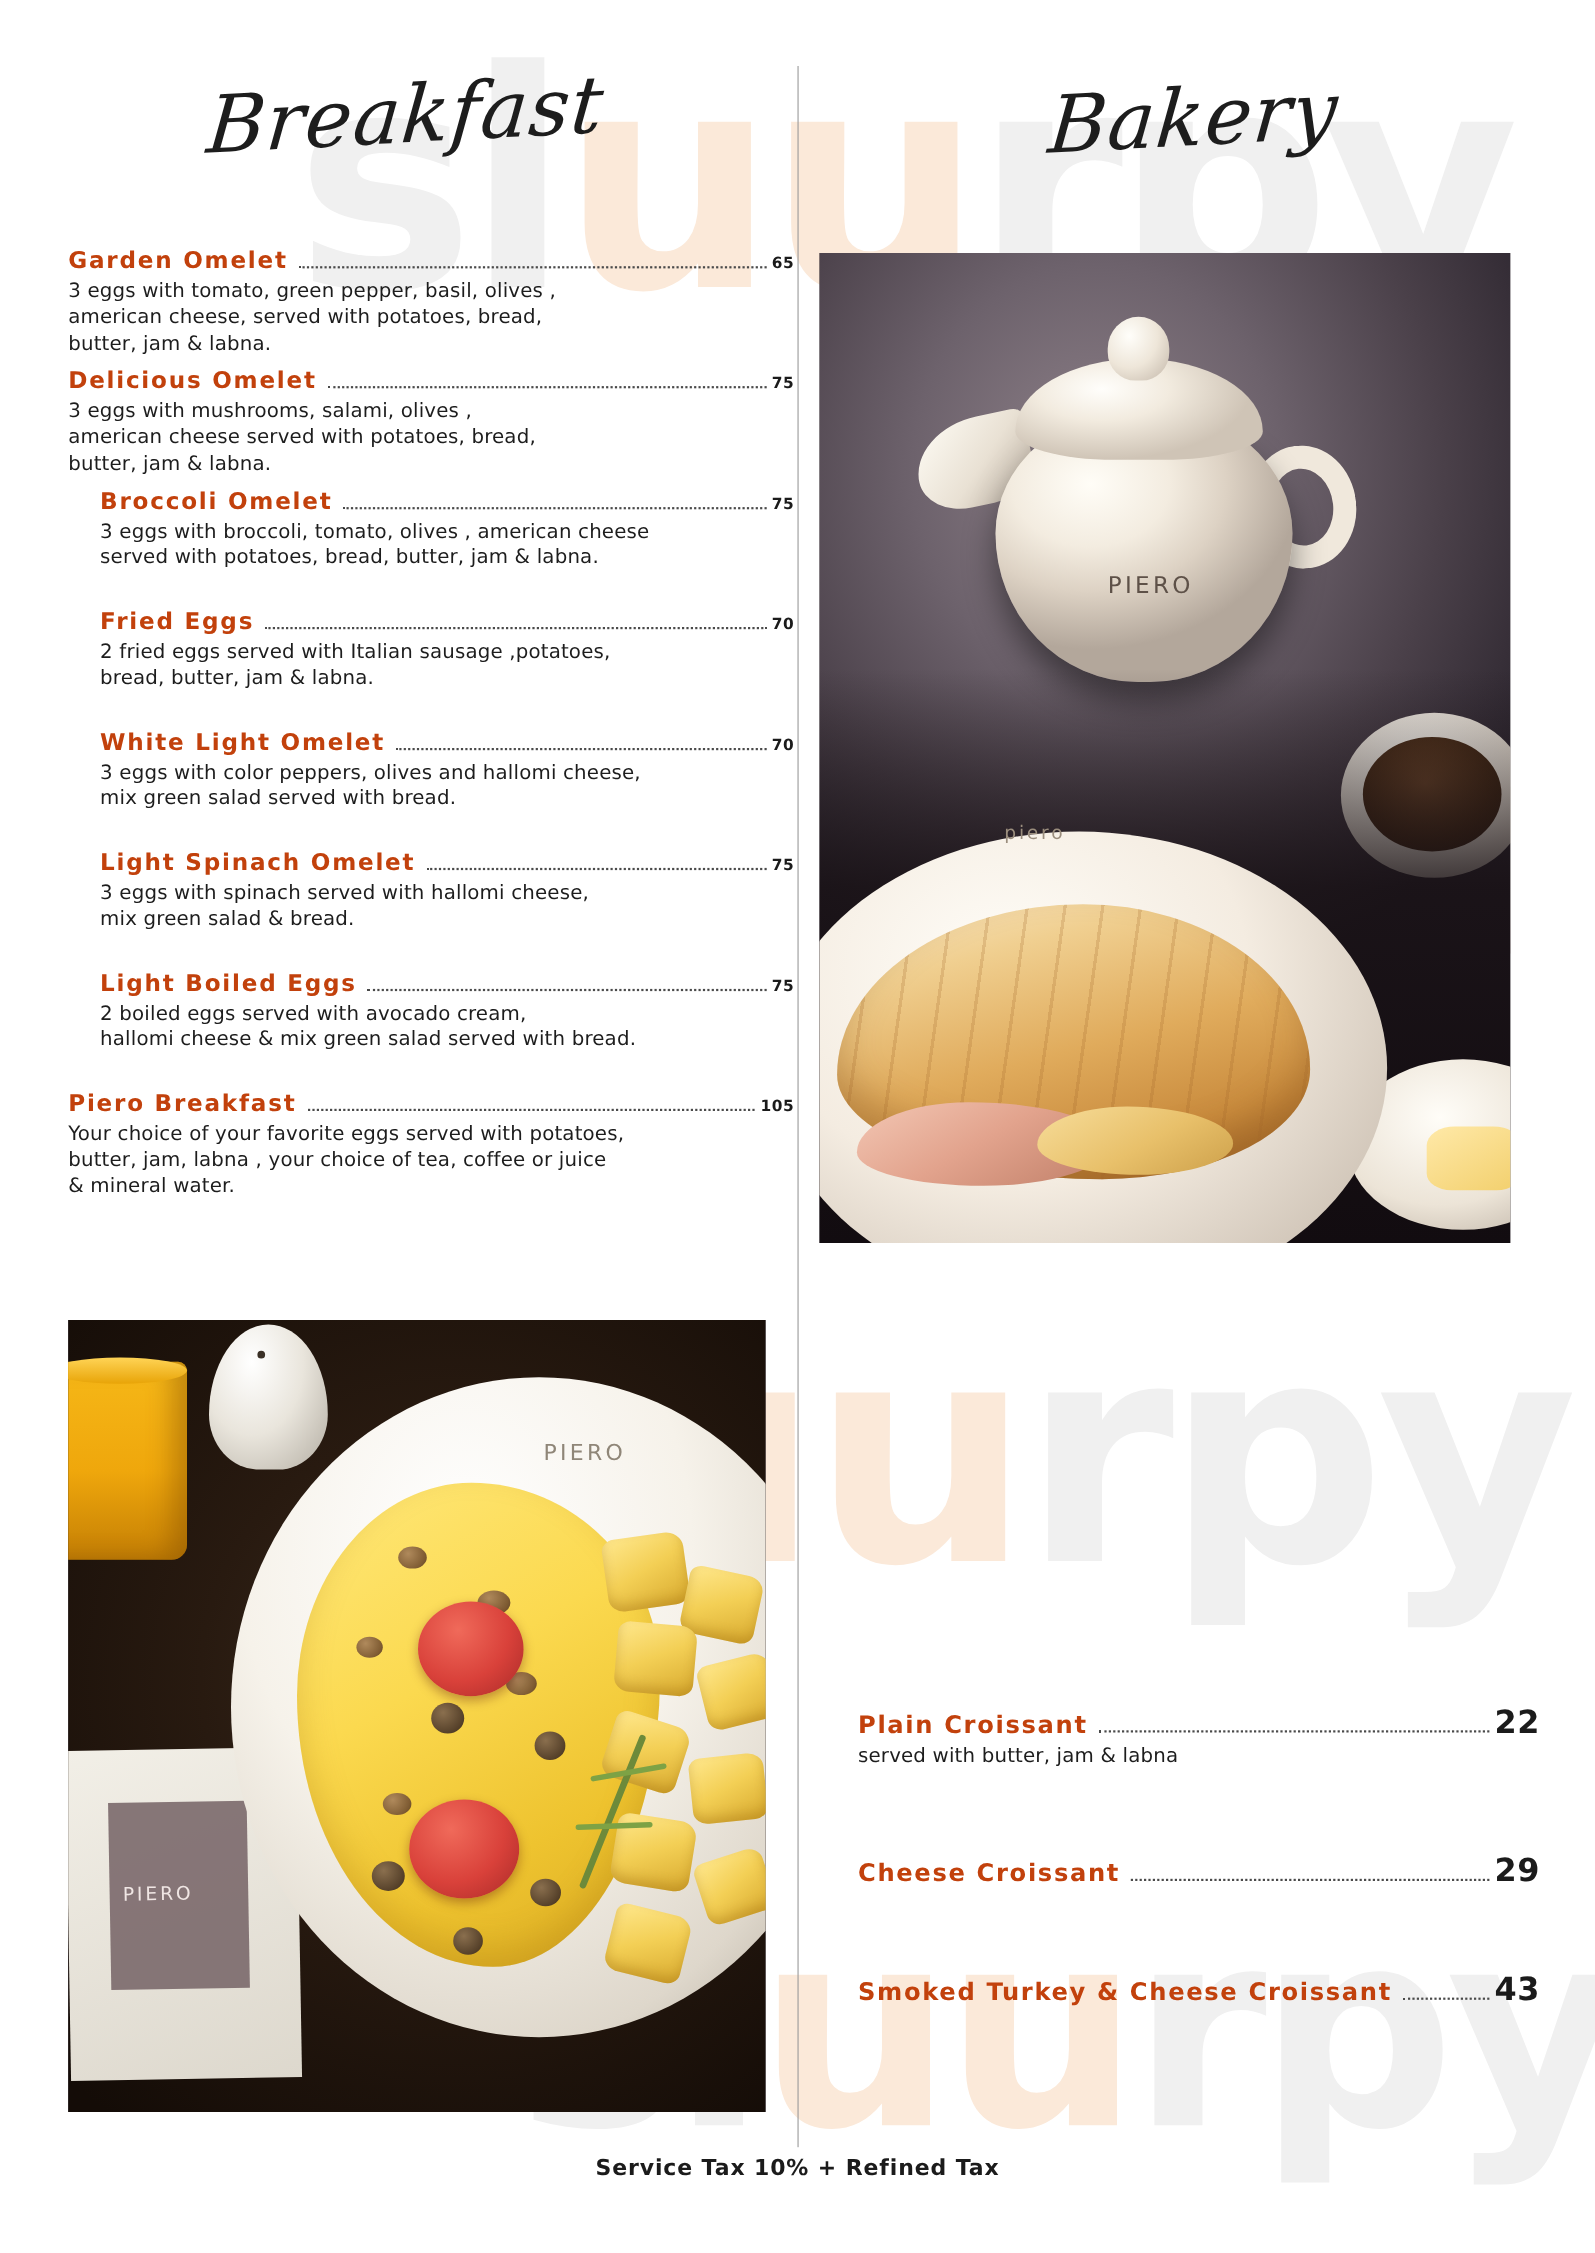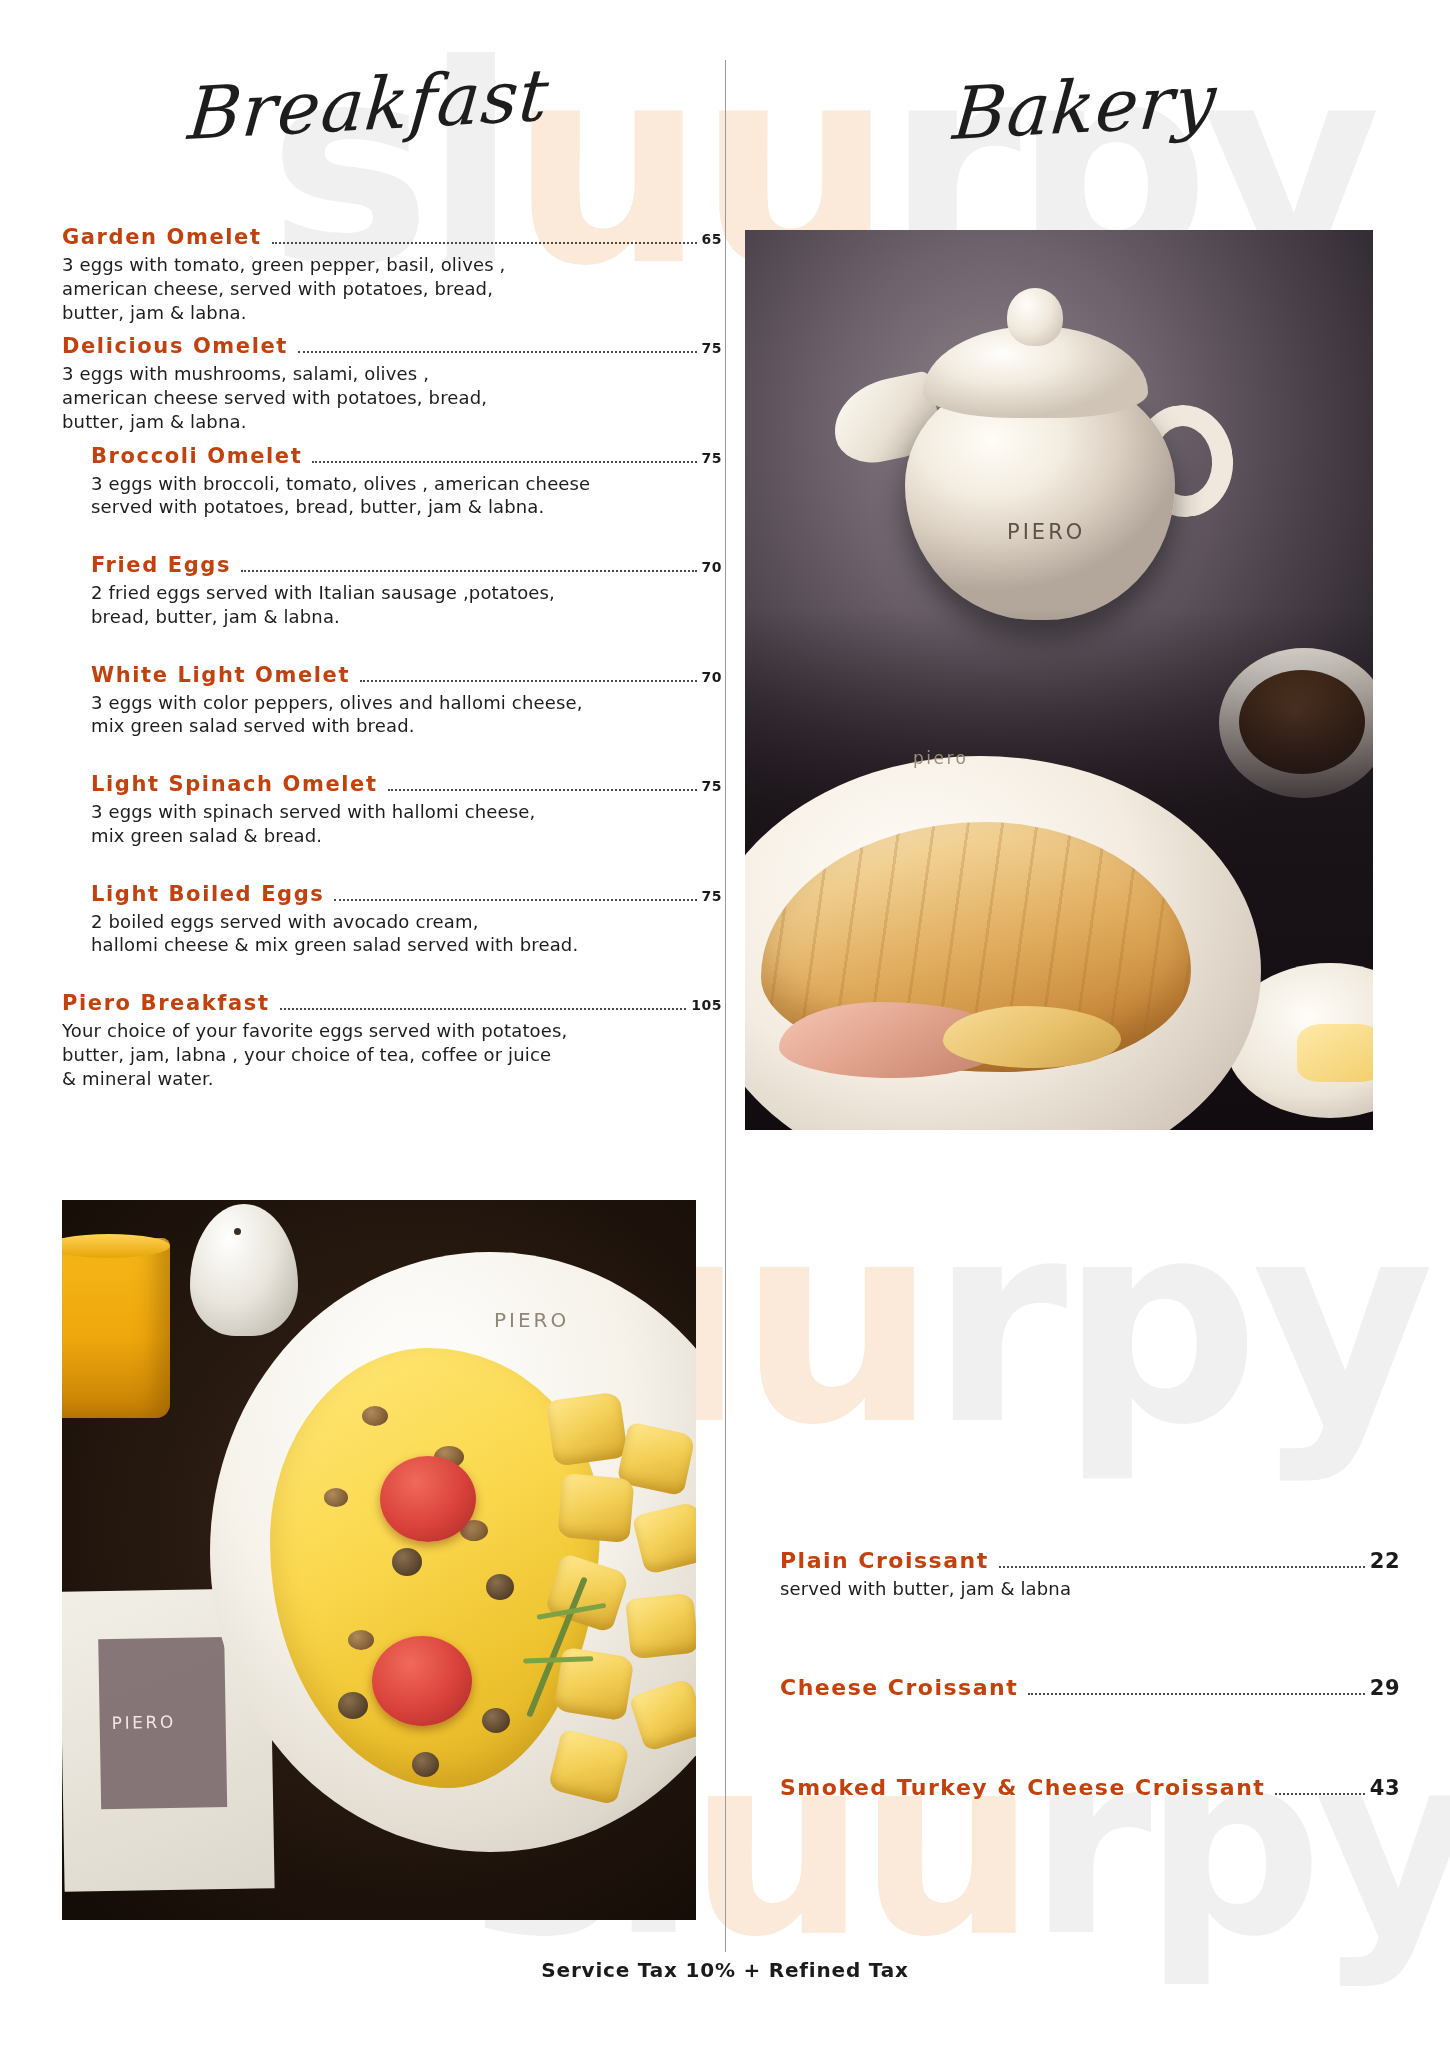--- a/index.html
+++ b/index.html
@@ -120,21 +120,21 @@
     white-space: pre-line;
   }
 
   .gap-sm  { margin-bottom: 10px; }
   .gap-md  { margin-bottom: 34px; margin-left: 29px; }
 
   
   .bakery-item { margin-bottom: 74px; }
   .bakery-item:last-child { margin-bottom: 0; }
   .bakery-item .item-name { font-size: 22px; letter-spacing: 1.5px; }
-  .bakery-item .item-price { font-size: 21px; }
+  .bakery-item .item-price { font-size: 29px; }
 
   
   .photo {
     position: absolute;
     overflow: hidden;
     background: #2a2228;
   }
   .photo-bakery {
     left: 745px;
     top: 230px;

